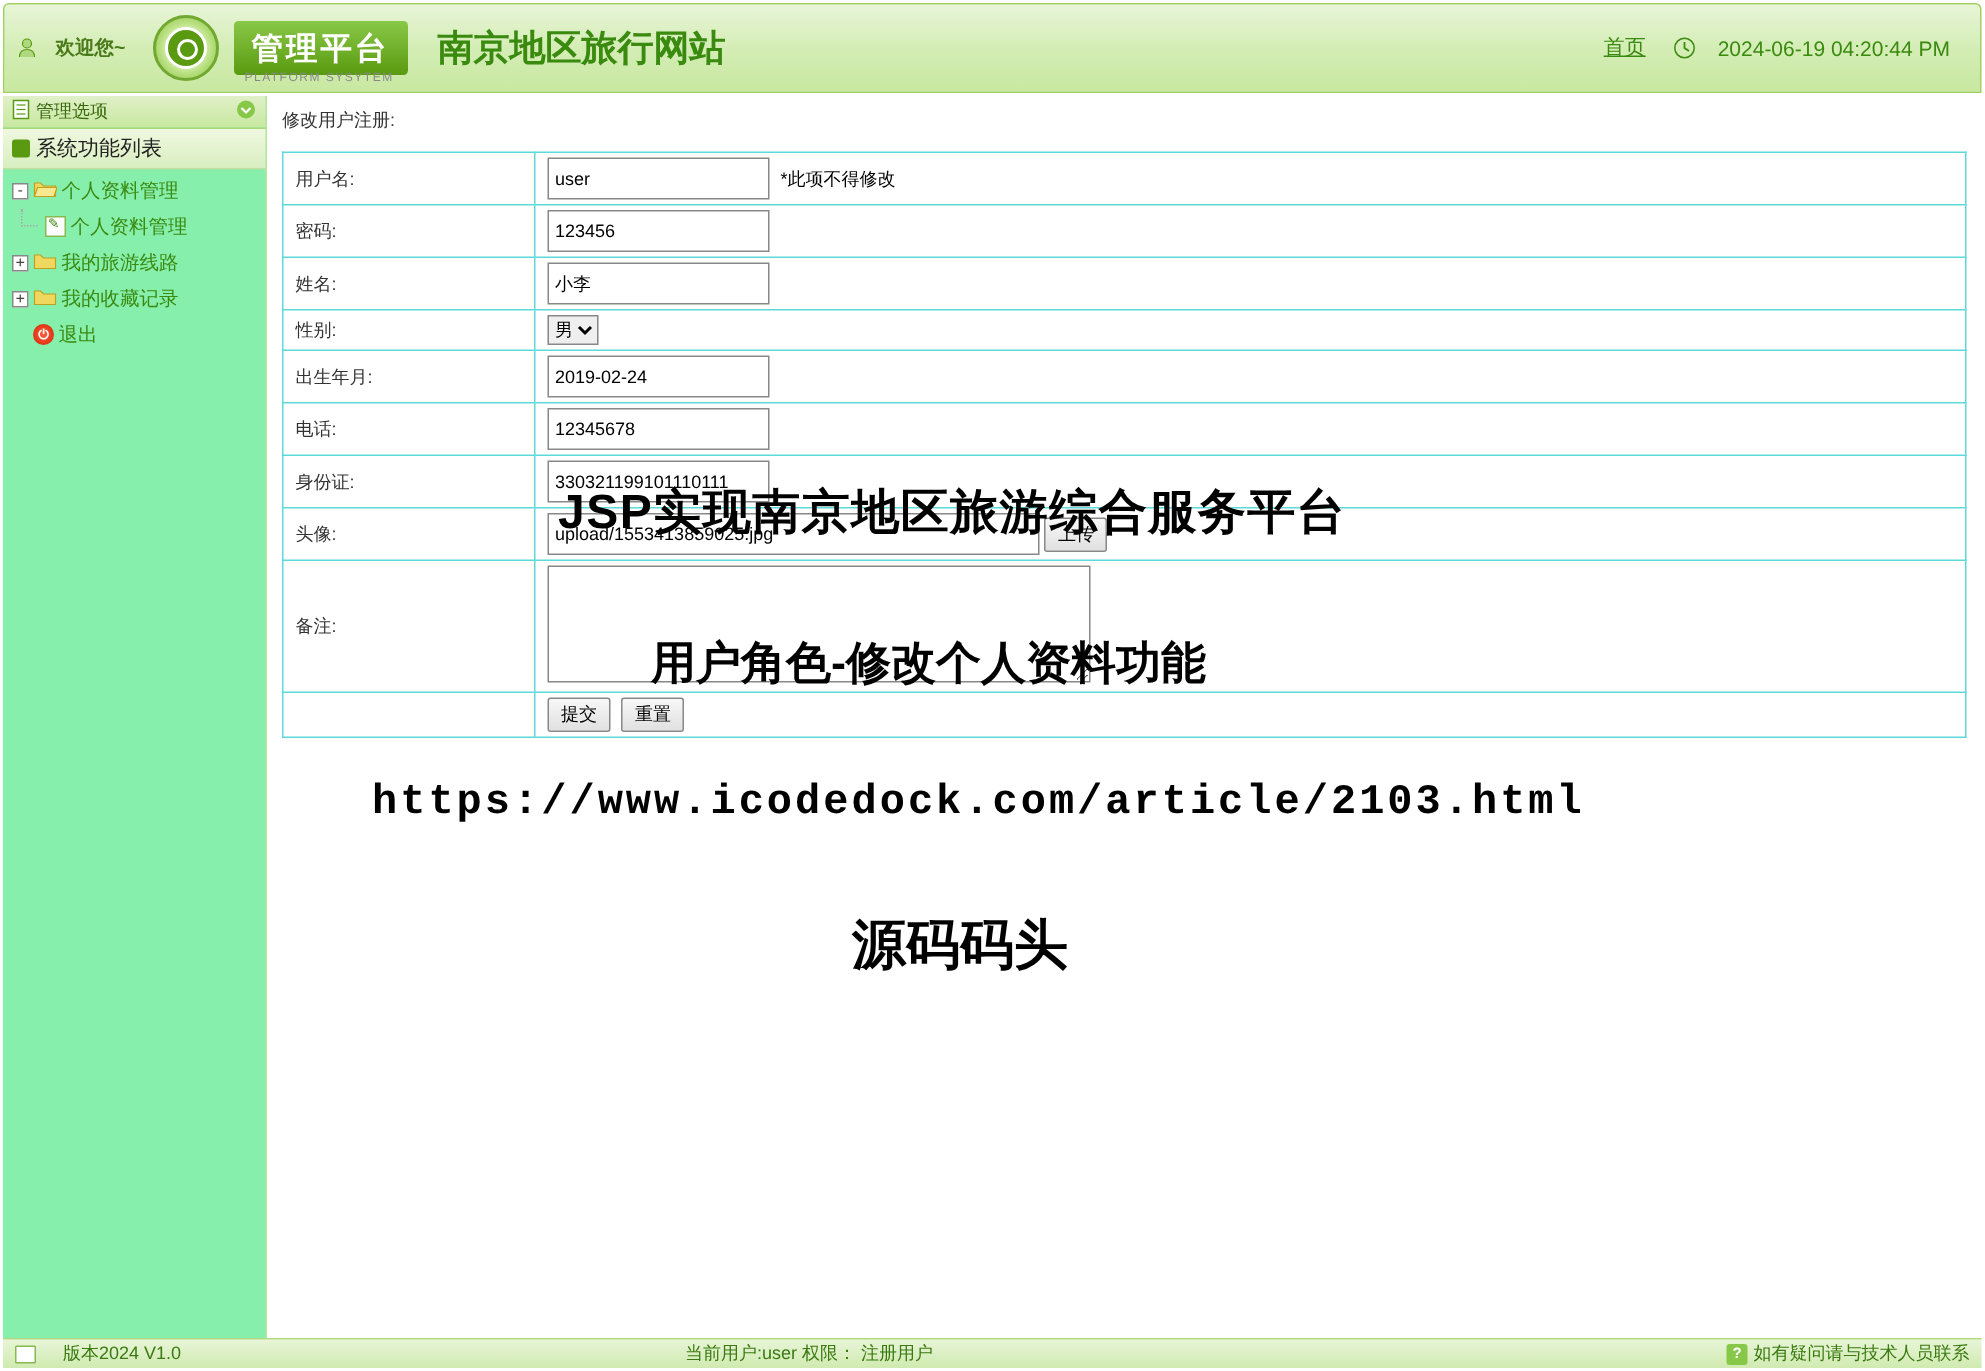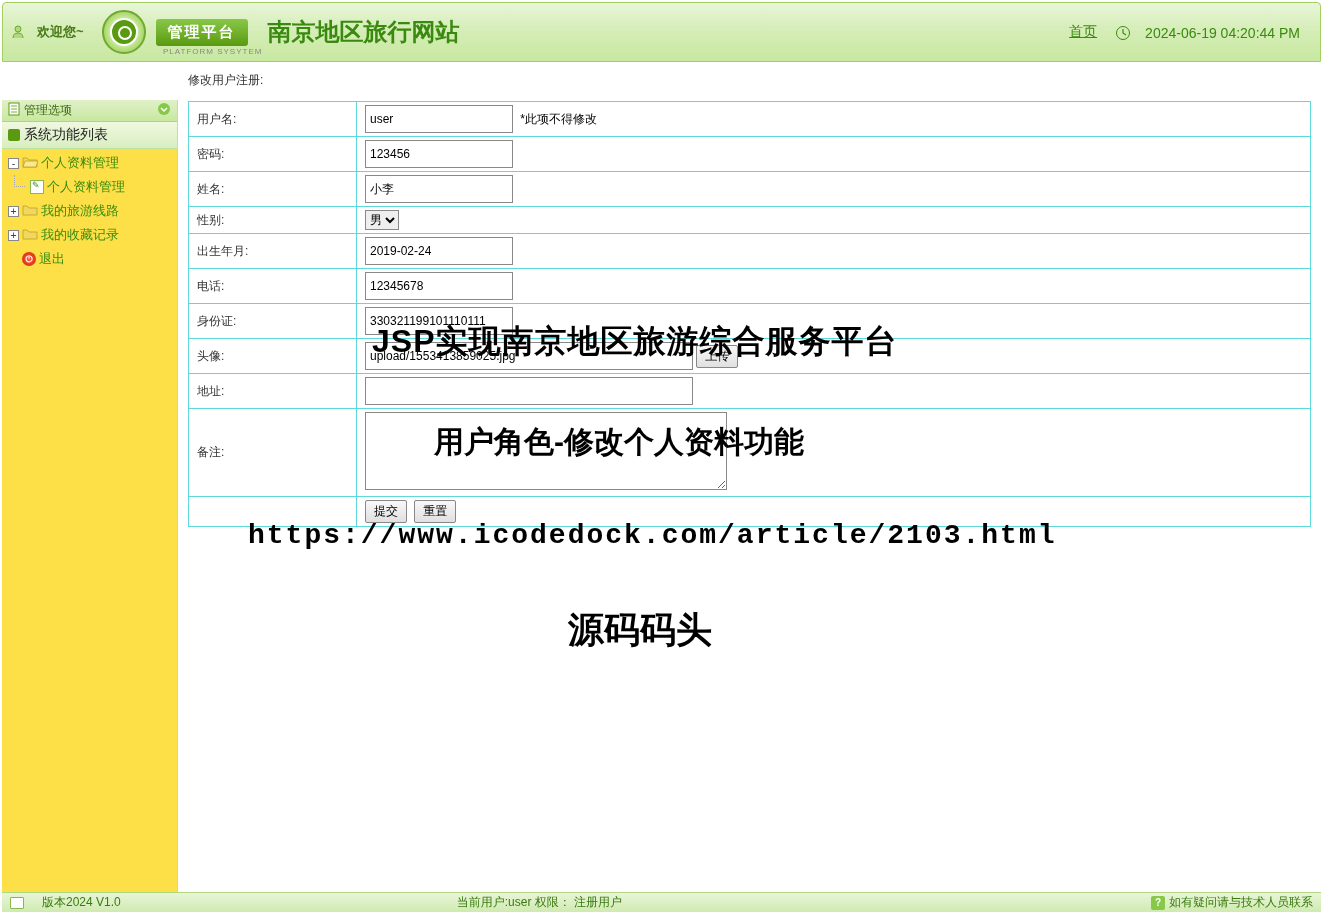--- a/index.html
+++ b/index.html
@@ -6,31 +6,31 @@
 body { font-family: "Microsoft YaHei", Arial, sans-serif; font-size: 12px; background: #fff; width: 1323px; height: 914px; overflow: hidden; position: relative; }
 
 
 .header { height: 60px; background: linear-gradient(to bottom, #e8f5d8 0%, #d4edb5 50%, #c8e8a0 100%); border: 1px solid #a0d060; border-radius: 4px 4px 0 0; position: relative; display: flex; align-items: center; margin: 2px; }
 .header-left { display: flex; align-items: center; flex: 1; }
 .welcome { color: #4a7a1a; font-weight: bold; margin-left: 10px; font-size: 13px; }
 .user-icon { width: 18px; height: 18px; margin-left: 6px; display: inline-flex; align-items: center; justify-content: center; }
 .logo-circle { width: 44px; height: 44px; border-radius: 50%; background: radial-gradient(circle, #f0f8e0 30%, #b8e080 60%, #88c040 100%); border: 2px solid #70a830; display: flex; align-items: center; justify-content: center; margin-left: 18px; }
 .logo-inner { width: 28px; height: 28px; border-radius: 50%; background: #5a9a10; border: 2px solid #fff; position: relative; }
 .logo-inner::after { content: ""; position: absolute; width: 10px; height: 10px; border: 2px solid #fff; border-radius: 50%; top: 6px; left: 6px; }
-.platform-label { background: linear-gradient(to bottom, #88c848, #5a9a10); color: #fff; font-size: 15px; font-weight: bold; padding: 4px 12px; border-radius: 3px; margin-left: 10px; letter-spacing: 2px; }
+.platform-label { background: linear-gradient(to bottom, #88c848, #5a9a10); color: #fff; font-size: 21px; font-weight: bold; padding: 4px 12px; border-radius: 3px; margin-left: 10px; letter-spacing: 2px; }
 .platform-sub { font-size: 8px; color: #888; letter-spacing: 1px; margin-left: 10px; position: absolute; top: 44px; left: 150px; }
 .site-title { color: #3a8a10; font-size: 24px; font-weight: bold; margin-left: 20px; }
-.header-right { display: flex; align-items: flex-end; gap: 18px; margin-right: 20px; }
+.header-right { display: flex; align-items: center; gap: 18px; margin-right: 20px; }
 .home-link { color: #3a8a10; font-size: 14px; text-decoration: underline; cursor: pointer; }
 .datetime { color: #3a8a10; font-size: 14px; display: flex; align-items: center; gap: 14px; }
 .clock-icon { width: 16px; height: 16px; }
 
 
 .body-wrap { display: flex; height: calc(914px - 60px - 22px - 4px); margin: 0 2px; }
-.sidebar { width: 176px; background: #fde047; border-right: 1px solid #c0e0a0; display: flex; flex-direction: column; margin-top: 36px; }
+.sidebar { width: 176px; background: #86efac; border-right: 1px solid #c0e0a0; display: flex; flex-direction: column; }
 .sidebar-header { height: 22px; background: linear-gradient(to bottom, #e0f0c8, #c8e8a0); border-bottom: 1px solid #a8d878; display: flex; align-items: center; padding: 0 6px; color: #3a6a10; font-size: 12px; }
 .sidebar-header .doc-icon { margin-right: 4px; }
 .sidebar-header .arrow-down { margin-left: auto; }
 .tree-title { background: linear-gradient(to bottom, #f0f8e0, #d8eec0); padding: 4px 6px; font-weight: normal; font-size: 14px; color: #222; border-bottom: 1px solid #c0e0a0; display: flex; align-items: center; }
 .tree-title::before { content: ""; display: inline-block; width: 12px; height: 12px; background: #5a9a10; border-radius: 2px; margin-right: 4px; }
 .tree { padding: 2px 0; }
 .tree-item { display: flex; align-items: center; padding: 3px 6px; color: #3a8a10; font-size: 13px; cursor: pointer; }
 .tree-item .toggle { width: 11px; height: 11px; border: 1px solid #888; background: #fff; color: #444; font-size: 10px; line-height: 9px; text-align: center; margin-right: 3px; font-family: monospace; }
 .tree-item .folder-icon { margin-right: 3px; }
 .tree-sub { padding-left: 22px; }
@@ -209,24 +209,20 @@
         <td><input type="text" value="330321199101110111" style=""></td>
       </tr>
       <tr>
         <td class="label">头像:</td>
         <td>
           <input type="text" class="wide" value="upload/1553413859025.jpg" style="">
           <button class="btn">上传</button>
         </td>
       </tr>
       <tr>
-        <td class="label">地址:</td>
-        <td><input type="text" class="wide" value="" style=""></td>
-      </tr>
-      <tr>
         <td class="label">备注:</td>
         <td><textarea style=""></textarea></td>
       </tr>
       <tr>
         <td class="label"></td>
         <td>
           <button class="btn">提交</button>
           <button class="btn">重置</button>
         </td>
       </tr>

